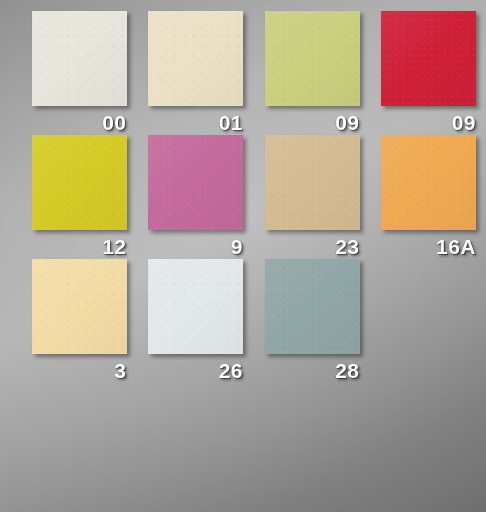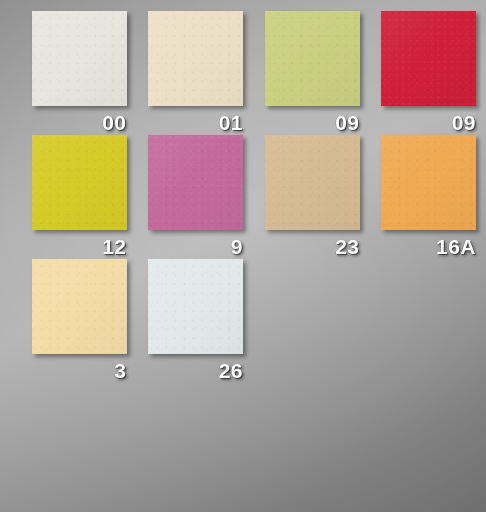--- a/index.html
+++ b/index.html
@@ -159,16 +159,22 @@
       <div class="label">3</div>
     </div>
 
     <div class="cell">
       <div class="swatch-wrap">
         <div class="swatch" style="background-color: rgb(227, 233, 234);"></div>
       </div>
       <div class="label">26</div>
     </div>
 
+    <div class="cell">
+      <div class="swatch-wrap">
+        <div class="swatch" style="background-color: rgb(145, 166, 166);"></div>
+      </div>
+      <div class="label">28</div>
+    </div>
 
 
   </div>
 </div>
 
 </body></html>

